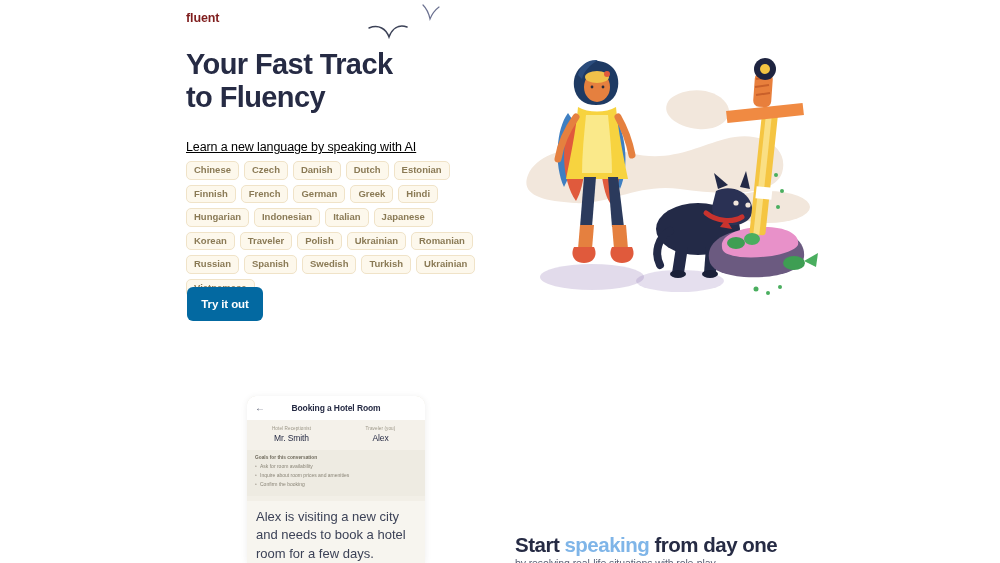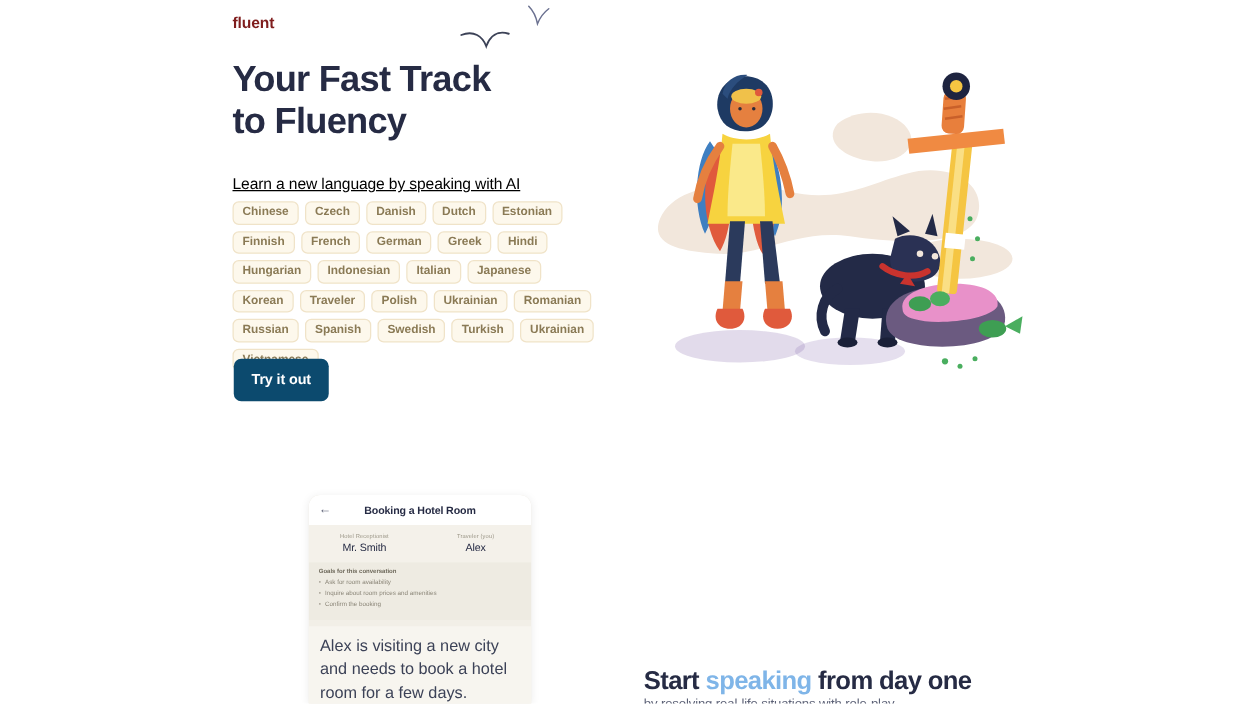--- a/index.html
+++ b/index.html
@@ -85,21 +85,21 @@
     font-weight: bold;
   }
 
   
   .cta-btn {
     position: absolute;
     left: 187px;
     top: 287px;
     width: 76px;
     height: 34px;
-    background: #0c4a6e;
+    background: #0369a1;
     border: none;
     border-radius: 6px;
     color: #ffffff;
     font-size: 11.5px;
     font-weight: bold;
     font-family: "Liberation Sans", sans-serif;
     cursor: pointer;
     letter-spacing: -0.1px;
     text-align: center;
   }

